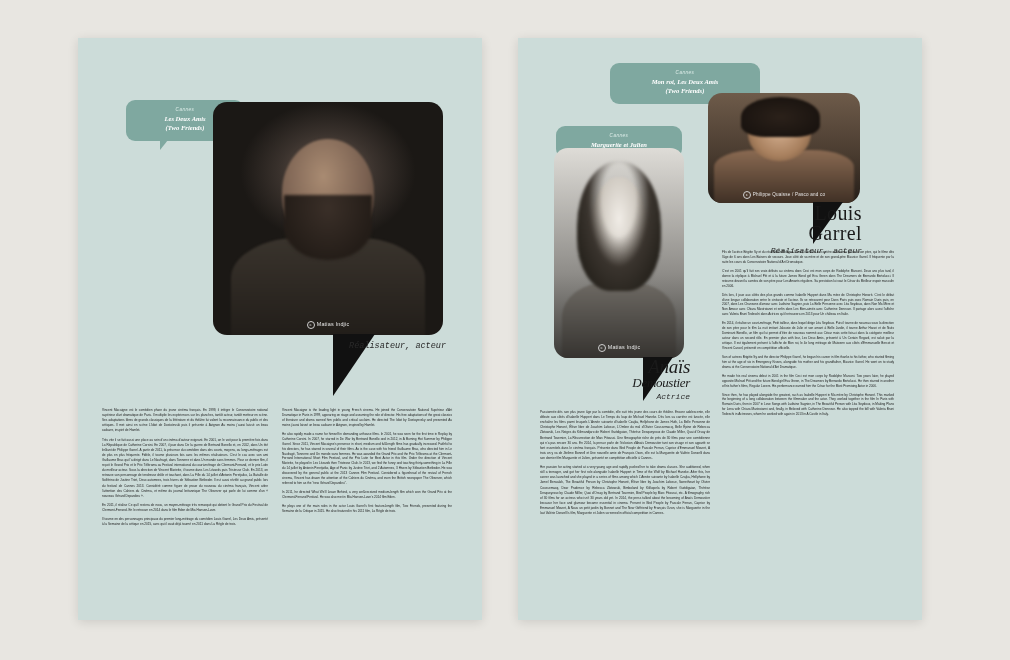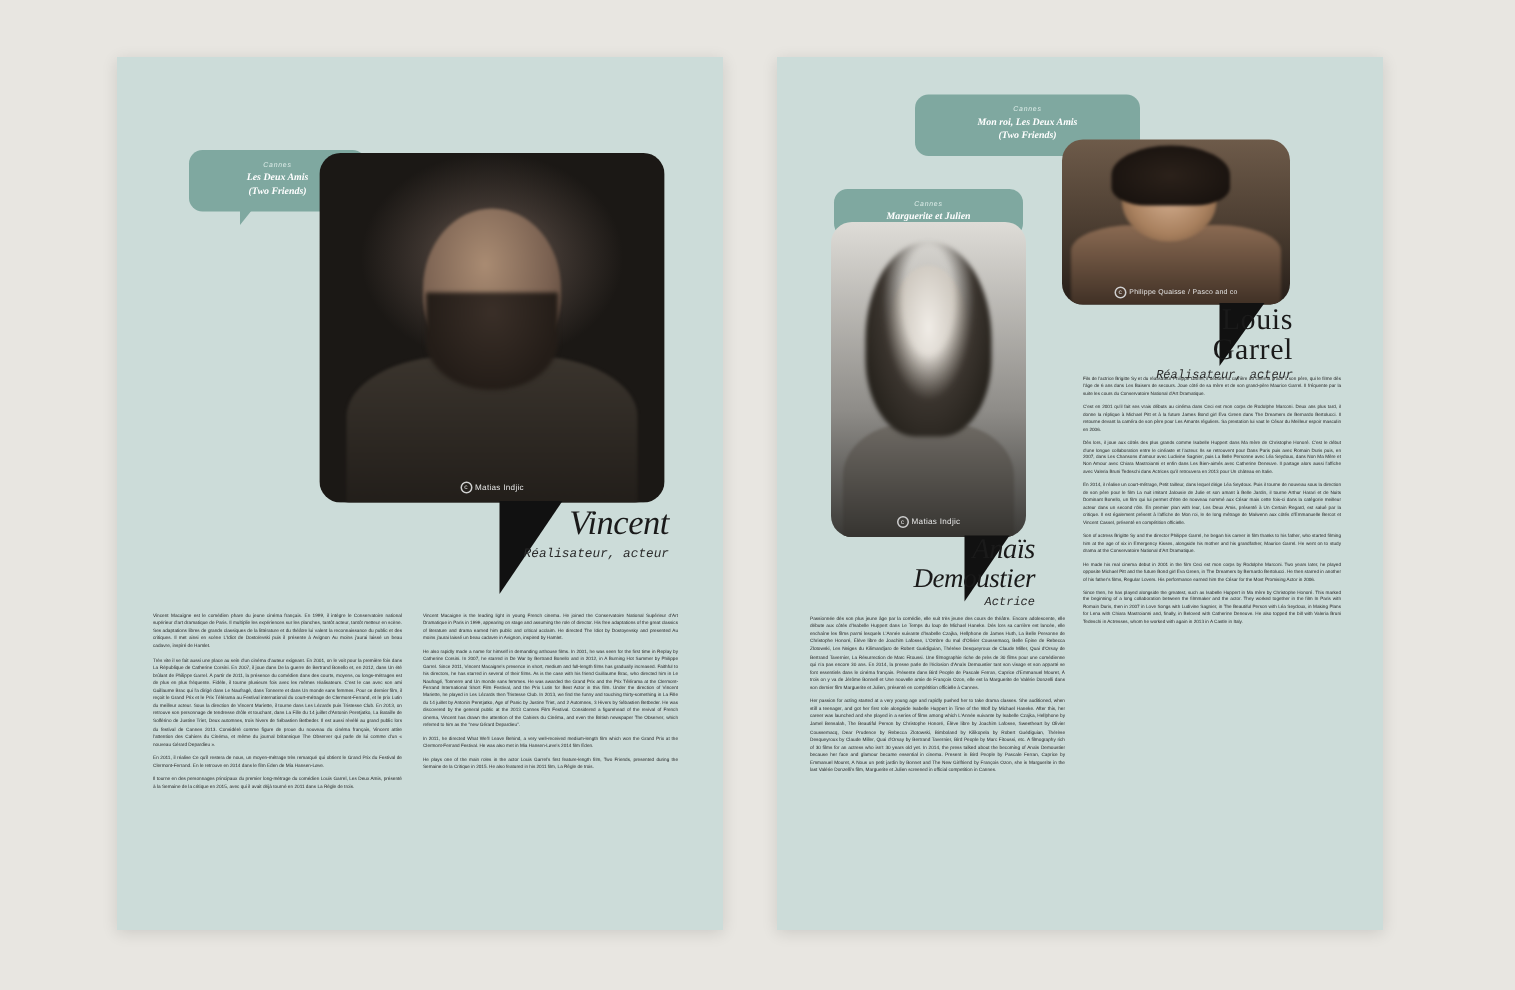--- a/index.html
+++ b/index.html
@@ -252,21 +252,20 @@
       <div class="face"></div>
       <div class="beard"></div>
     </div>
     <div class="credit">
       <span class="c-mark">c</span><span>Matias Indjic</span>
     </div>
   </div>
   <div class="tail" style="left:255px; top:296px; width:0; height:0; border-width:0 0 62px 42px; border-color:transparent transparent transparent #111;"></div>
 
   <div class="name-block" style="left:140px; top:300px; width:228px;">
-    <div class="name-main" style="font-size:23px;">Vincent</div>
     <div class="name-role" style="font-size:8.5px;">Réalisateur, acteur</div>
   </div>
 
   <div class="col" style="left:24px; top:370px; width:166px; height:200px;">
     <p>Vincent Macaigne est le comédien phare du jeune cinéma français. En 1999, il intègre le Conservatoire national supérieur d'art dramatique de Paris. Il multiplie les expériences sur les planches, tantôt acteur, tantôt metteur en scène. Ses adaptations libres de grands classiques de la littérature et du théâtre lui valent la reconnaissance du public et des critiques. Il met ainsi en scène L'Idiot de Dostoïevski puis il présente à Avignon Au moins j'aurai laissé un beau cadavre, inspiré de Hamlet.</p>
     <p>Très vite il se fait aussi une place au sein d'un cinéma d'auteur exigeant. En 2001, on le voit pour la première fois dans La République de Catherine Corsini. En 2007, il joue dans De la guerre de Bertrand Bonello et, en 2012, dans Un été brûlant de Philippe Garrel. À partir de 2011, la présence du comédien dans des courts, moyens, ou longs-métrages est de plus en plus fréquente. Fidèle, il tourne plusieurs fois avec les mêmes réalisateurs. C'est le cas avec son ami Guillaume Brac qui l'a dirigé dans Le Naufragé, dans Tonnerre et dans Un monde sans femmes. Pour ce dernier film, il reçoit le Grand Prix et le Prix Télérama au Festival international du court-métrage de Clermont-Ferrand, et le prix Lutin du meilleur acteur. Sous la direction de Vincent Mariette, il tourne dans Les Lézards puis Tristesse Club. En 2013, on retrouve son personnage de tendresse drôle et touchant, dans La Fille du 14 juillet d'Antonin Peretjatko, La Bataille de Solférino de Justine Triet, Deux automnes, trois hivers de Sébastien Betbeder. Il est aussi révélé au grand public lors du festival de Cannes 2013. Considéré comme figure de proue du nouveau du cinéma français, Vincent attire l'attention des Cahiers du Cinéma, et même du journal britannique The Observer qui parle de lui comme d'un « nouveau Gérard Depardieu ».</p>
     <p>En 2011, il réalise Ce qu'il restera de nous, un moyen-métrage très remarqué qui obtient le Grand Prix du Festival de Clermont-Ferrand. En le retrouve en 2014 dans le film Eden de Mia Hansen-Løve.</p>
     <p>Il tourne en des personnages principaux du premier long-métrage du comédien Louis Garrel, Les Deux Amis, présenté à la Semaine de la critique en 2015, avec qui il avait déjà tourné en 2011 dans La Règle de trois.</p>
   </div>
 
@@ -318,21 +317,21 @@
       <div class="hair"></div>
     </div>
     <div class="credit">
       <span class="c-mark">c</span><span>Matias Indjic</span>
     </div>
   </div>
   <div class="tail" style="left:125px; top:319px; width:0; height:0; border-width:0 0 44px 30px; border-color:transparent transparent transparent #111;"></div>
 
   <div class="name-block" style="left:18px; top:320px; width:154px;">
     <div class="name-main" style="font-size:19px;">Anaïs</div>
-    <div class="name-main" style="font-size:18px;">Demoustier</div>
+    <div class="name-main" style="font-size:13px;">Demoustier</div>
     <div class="name-role" style="font-size:8px;">Actrice</div>
   </div>
 
   <div class="col" style="left:22px; top:372px; width:170px; height:200px;">
     <p>Passionnée dès son plus jeune âge par la comédie, elle suit très jeune des cours de théâtre. Encore adolescente, elle débute aux côtés d'Isabelle Huppert dans Le Temps du loup de Michael Haneke. Dès lors sa carrière est lancée, elle enchaîne les films parmi lesquels L'Année suivante d'Isabelle Czajka, Hellphone de James Huth, La Belle Personne de Christophe Honoré, Élève libre de Joachim Lafosse, L'Ombre du mal d'Olivier Coussemacq, Belle Épine de Rebecca Zlotowski, Les Neiges du Kilimandjaro de Robert Guédiguian, Thérèse Desqueyroux de Claude Miller, Quai d'Orsay de Bertrand Tavernier, La Résurrection de Marc Fitoussi. Une filmographie riche de près de 30 films pour une comédienne qui n'a pas encore 30 ans. En 2014, la presse parle de l'éclosion d'Anaïs Demoustier tant son visage et son apparté se font essentiels dans le cinéma français. Présente dans Bird People de Pascale Ferran, Caprice d'Emmanuel Mouret, À trois on y va de Jérôme Bonnell et Une nouvelle amie de François Ozon, elle est la Marguerite de Valérie Donzelli dans son dernier film Marguerite et Julien, présenté en compétition officielle à Cannes.</p>
     <p>Her passion for acting started at a very young age and rapidly pushed her to take drama classes. She auditioned, when still a teenager, and got her first role alongside Isabelle Huppert in Time of the Wolf by Michael Haneke. After this, her career was launched and she played in a series of films among which L'Année suivante by Isabelle Czajka, Hellphone by Jamel Bensalah, The Beautiful Person by Christophe Honoré, Élève libre by Joachim Lafosse, Sweetheart by Olivier Coussemacq, Dear Prudence by Rebecca Zlotowski, Bimboland by Kilikopela by Robert Guédiguian, Thérèse Desqueyroux by Claude Miller, Quai d'Orsay by Bertrand Tavernier, Bird People by Marc Fitoussi, etc. A filmography rich of 30 films for an actress who isn't 30 years old yet. In 2014, the press talked about the becoming of Anaïs Demoustier because her face and glamour became essential in cinema. Present in Bird People by Pascale Ferran, Caprice by Emmanuel Mouret, A Nous un petit jardin by Bonnet and The New Girlfriend by François Ozon, she is Marguerite in the last Valérie Donzelli's film, Marguerite et Julien screened in official competition in Cannes.</p>
   </div>
 
   <div class="col serifish" style="left:204px; top:212px; width:172px; height:360px;">
     <p>Fils de l'actrice Brigitte Sy et du réalisateur Philippe Garrel, il débute sa carrière au cinéma grâce à son père, qui le filme dès l'âge de 6 ans dans Les Baisers de secours. Joue côté de sa mère et de son grand-père Maurice Garrel. Il fréquente par la suite les cours du Conservatoire National d'Art Dramatique.</p>

